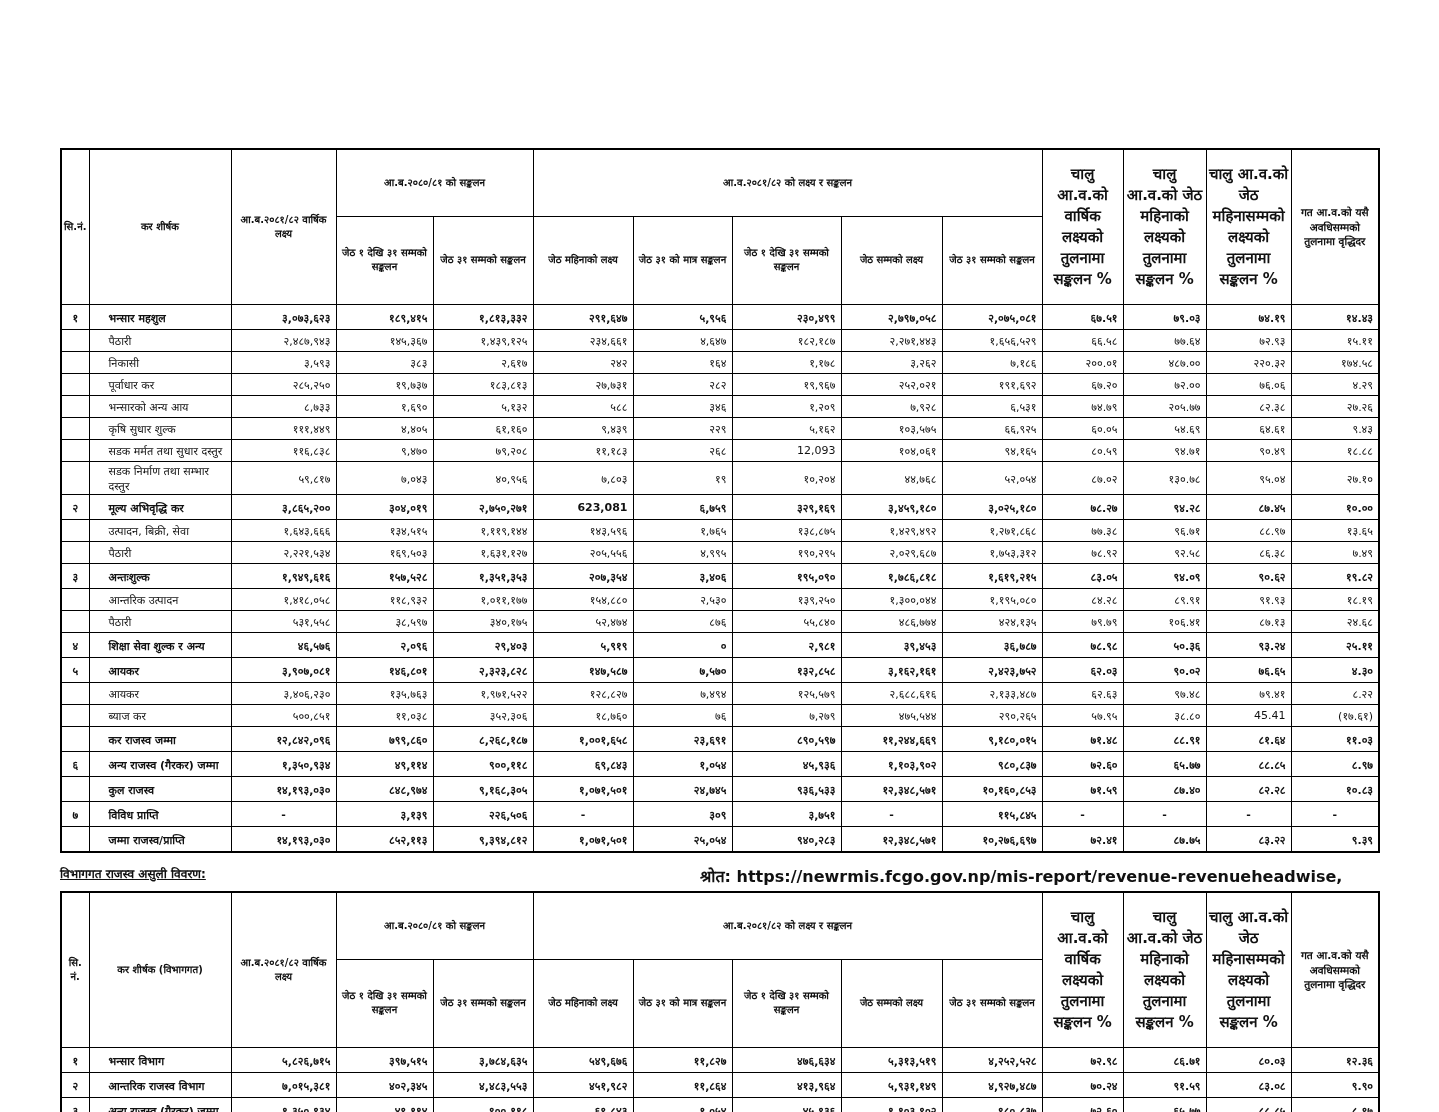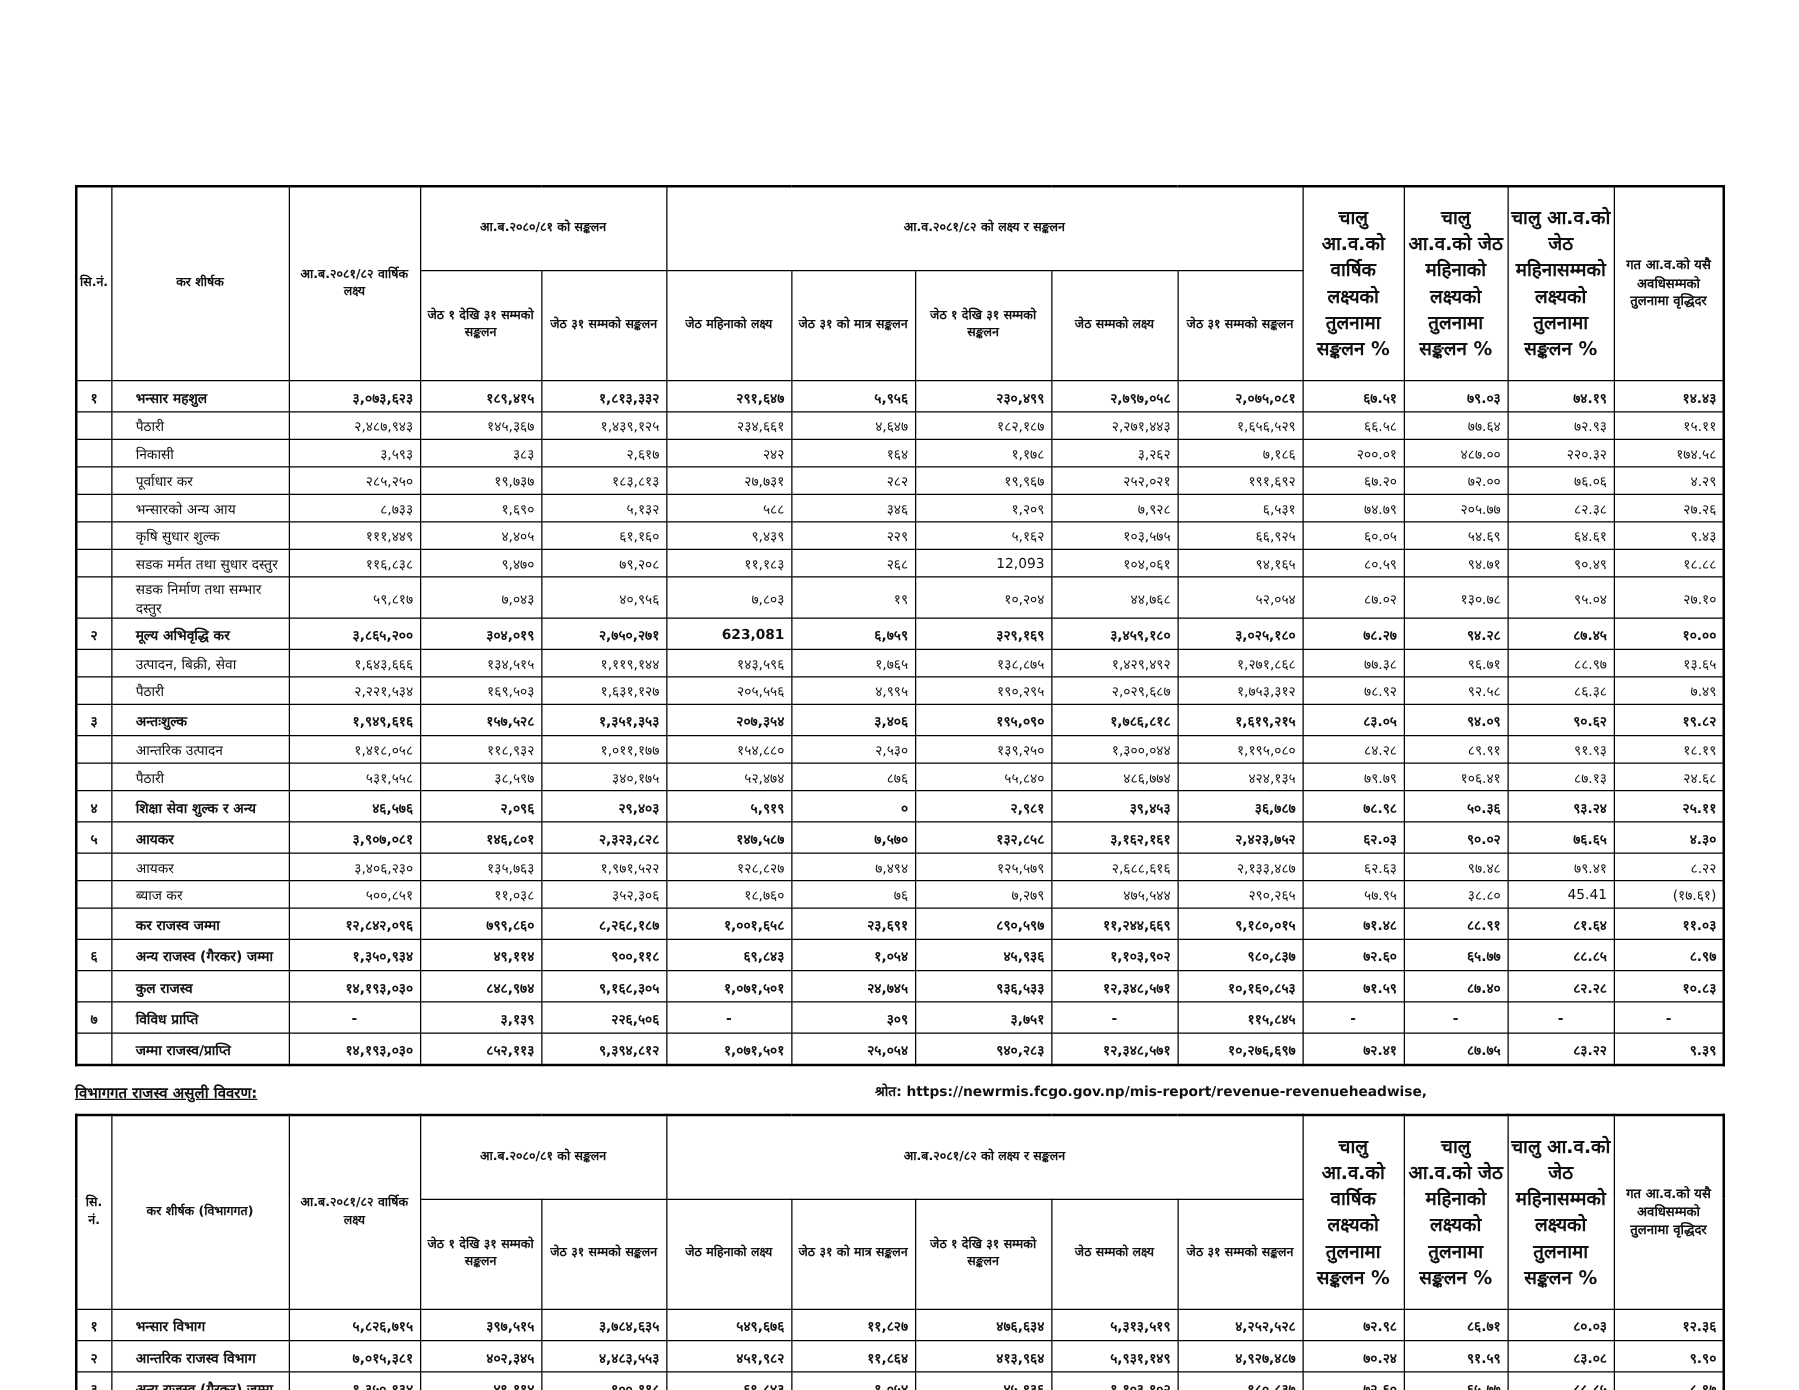--- a/index.html
+++ b/index.html
@@ -21,21 +21,21 @@
   th.pct{font-size:15px;}
   th.growth{font-size:10.5px;margin-left:27px;}
   td{font-size:11px;padding:1px 5px;height:19px;vertical-align:middle;}
   td.sn{text-align:center;}
   td.name{text-align:left;padding-left:19px;}
   td.num{text-align:right;}
   td.dash{text-align:center;}
   tr.bold td{font-weight:bold;height:22px;}
   .sec2{position:relative;margin-top:12px;margin-bottom:8px;height:18px;}
   .sec2-title{position:absolute;left:0;top:0;font-size:12px;font-weight:bold;text-decoration:underline;}
-  .source{position:absolute;left:640px;top:0;font-size:11px;font-weight:bold;}
+  .source{position:absolute;left:640px;top:0;font-size:16px;font-weight:bold;}
 </style>
 </head>
 <body>
 
 <div class="page">
 
 
   <table id="t1">
       <colgroup>
         <col style="width: 28px;">

